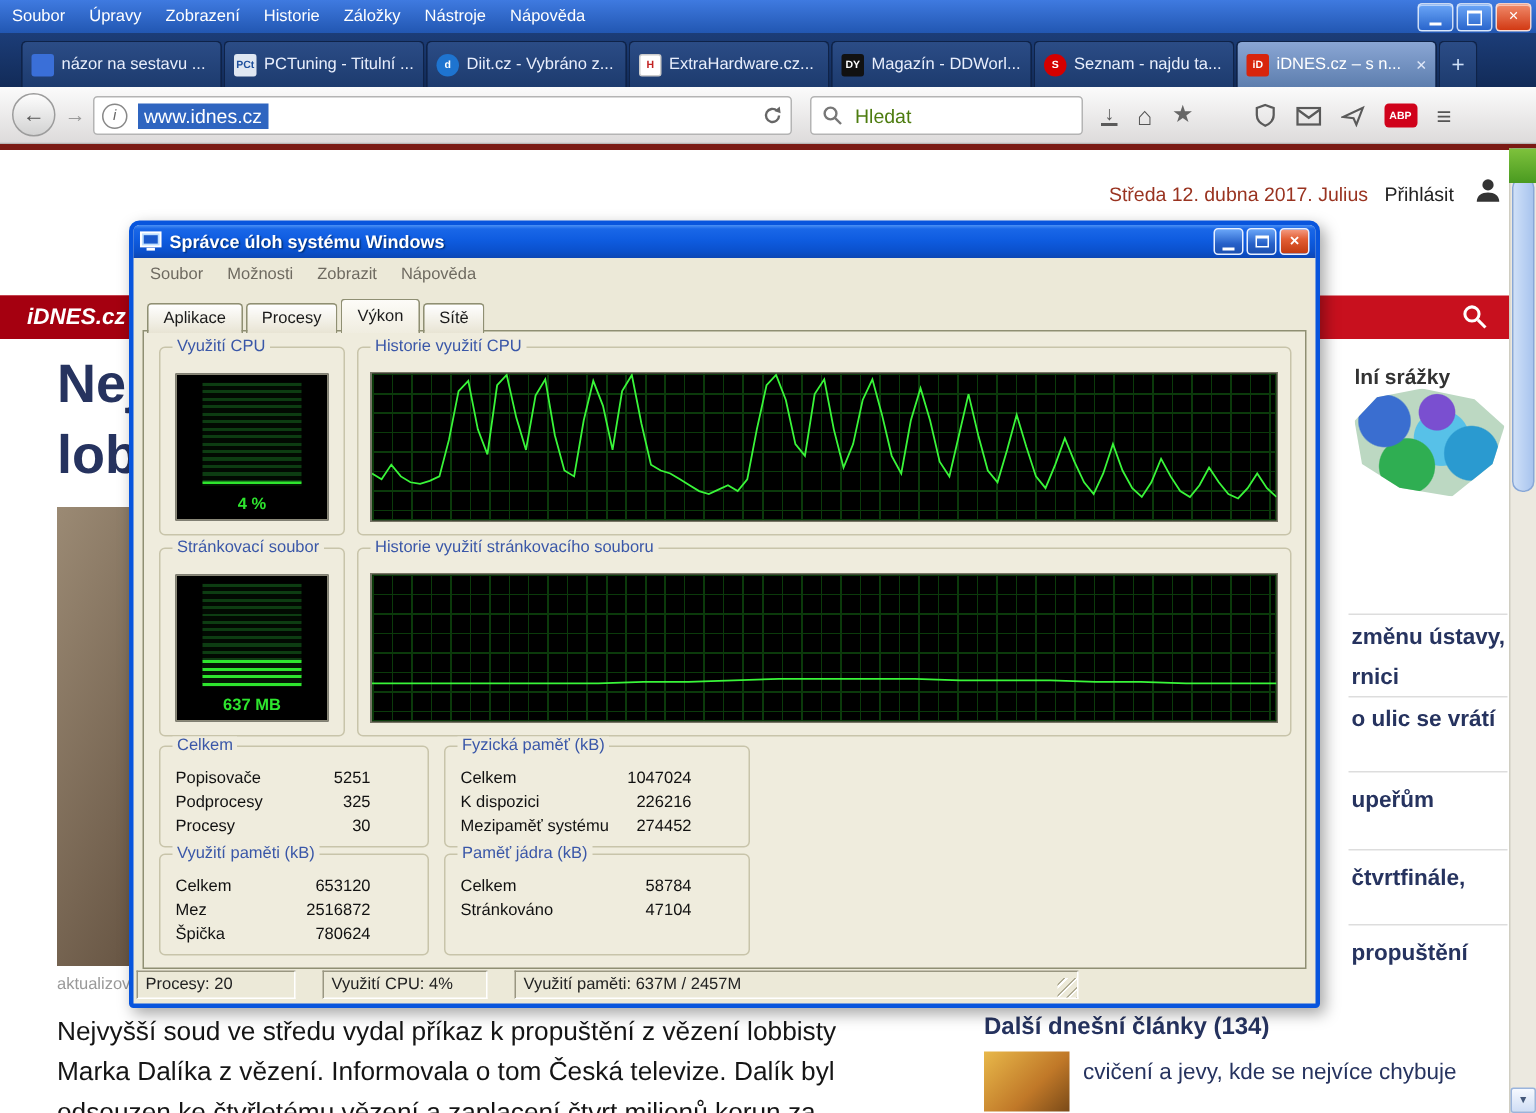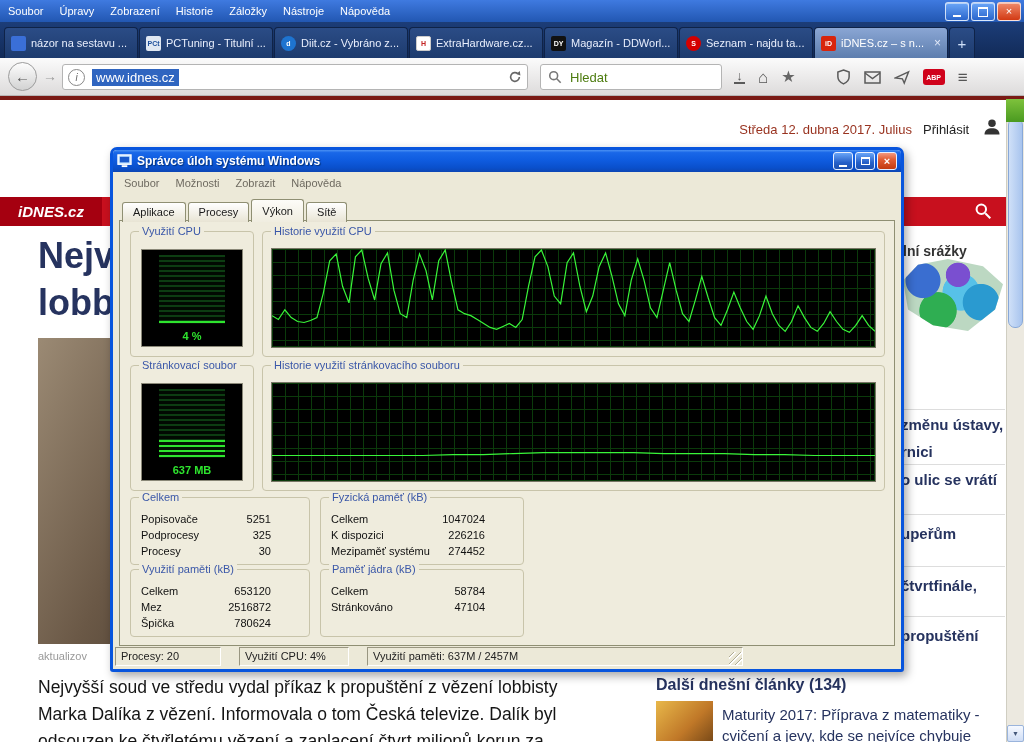--- a/index.html
+++ b/index.html
@@ -12,21 +12,21 @@
   .menu-item{padding:0 8px;line-height:22px;cursor:default;}
   .win-controls{position:absolute;right:3px;top:2px;display:flex;gap:2px;}
   .win-btn{width:22px;height:17px;border-radius:3px;border:1px solid rgba(255,255,255,.75);
     display:flex;align-items:center;justify-content:center;color:#fff;font-size:11px;line-height:1;
     background:linear-gradient(#6ba6f8,#2a66cc);box-shadow:inset 0 1px 0 rgba(255,255,255,.5);}
   .win-btn.close{background:linear-gradient(#f08a6a,#d23a14);}
   .min-glyph{width:8px;height:2px;background:#fff;margin-top:8px;}
   .restore-glyph{width:8px;height:7px;border:1px solid #fff;border-top:2px solid #fff;}
 
   .ff-tabbar{position:absolute;left:0;top:22px;width:100%;height:36px;background:linear-gradient(#1c3d78,#122b58);}
-  .tabs{display:flex;height:31px;margin-top:5px;padding-left:4px;}
+  .tabs{display:flex;height:31px;margin-top:5px;padding-left:14px;}
   .tab{width:134px;box-sizing:border-box;display:flex;align-items:center;gap:5px;padding:0 6px;
     color:#e8eefc;font-size:11px;background:linear-gradient(#2b4c86,#1d3b6e);
     border:1px solid #0f2348;border-bottom:none;border-radius:4px 4px 0 0;margin-right:1px;cursor:default;}
   .tab.active{background:linear-gradient(#8aa6d4,#5d7eae);color:#fff;}
   .tab-label{white-space:nowrap;overflow:hidden;text-overflow:ellipsis;flex:1;}
   .fav{width:15px;height:15px;flex:0 0 15px;display:flex;align-items:center;justify-content:center;
     font-size:7px;font-weight:bold;border-radius:2px;}
   .fav-t1{background:#3a6fd8;color:#fff;}
   .fav-t2{background:#dfe7f2;color:#1d4f9c;}
   .fav-t3{background:#fff;color:#c22222;border:1px solid #ccc;box-sizing:border-box;}
@@ -106,21 +106,21 @@
     border:1px solid #9ab4dc;border-radius:2px;display:flex;align-items:center;justify-content:center;
     font-size:7px;color:#44587a;box-sizing:border-box;}
   .sb-up{top:0;}
   .sb-down{bottom:0;}
   .sb-thumb{position:absolute;top:19px;left:1px;width:15px;height:210px;
     background:linear-gradient(90deg,#cfe0f8,#a8c4ee);border:1px solid #88a8d8;border-radius:7px;box-sizing:border-box;}
   .green-frag{position:absolute;right:0;top:99px;width:18px;height:23px;
     background:linear-gradient(#7ec23c,#4a9a20);z-index:6;}
 
   
-  .tm-window{position:absolute;left:110px;top:147px;width:794px;height:525px;box-sizing:border-box;
+  .tm-window{position:absolute;left:86px;top:147px;width:794px;height:525px;box-sizing:border-box;
     border:3px solid var(--xp-blue,#0855dd);border-radius:7px 7px 3px 3px;background:#ece9d8;
     box-shadow:3px 4px 10px rgba(0,0,0,.35);z-index:20;}
   .tm-titlebar{position:absolute;left:0;top:0;width:788px;height:22px;border-radius:4px 4px 0 0;
     background:linear-gradient(180deg,#4a90f4 0%,#1967e8 12%,#0f5ce0 45%,#0a50cc 80%,#0c46b4 100%);
     display:flex;align-items:center;padding:0 4px;box-sizing:border-box;}
   .tm-title{color:#fff;font-weight:bold;font-size:12px;text-shadow:1px 1px 1px #003078;margin-left:5px;
     white-space:nowrap;}
   .tm-buttons{margin-left:auto;display:flex;gap:2px;}
   .tm-btn{width:20px;height:18px;border-radius:3px;border:1px solid #e8f0ff;display:flex;align-items:center;
     justify-content:center;color:#fff;background:linear-gradient(#69a5f8,#2660c8 60%,#1c50b0);
@@ -317,21 +317,20 @@
     <div class="rdiv" style="top:414px"></div>
     <div class="rlink" style="top:425px">upeřům</div>
     <div class="rdiv" style="top:466px"></div>
     <div class="rlink" style="top:477px">čtvrtfinále,</div>
     <div class="rdiv" style="top:516px"></div>
     <div class="rlink" style="top:527px">propuštění</div>
 
     <div class="more-articles">Další dnešní články (134)</div>
     <div class="thumb"></div>
     <div class="maturity">
-      <div>Maturity 2017: Příprava z matematiky -</div>
       <div>cvičení a jevy, kde se nejvíce chybuje</div>
     </div>
     <div class="article">
       <div>Nejvyšší soud ve středu vydal příkaz k propuštění z vězení lobbisty</div>
       <div>Marka Dalíka z vězení. Informovala o tom Česká televize. Dalík byl</div>
       <div>odsouzen ke čtyřletému vězení a zaplacení čtvrt milionů korun za</div>
     </div>
   </div>
 
   <div class="scrollbar">

